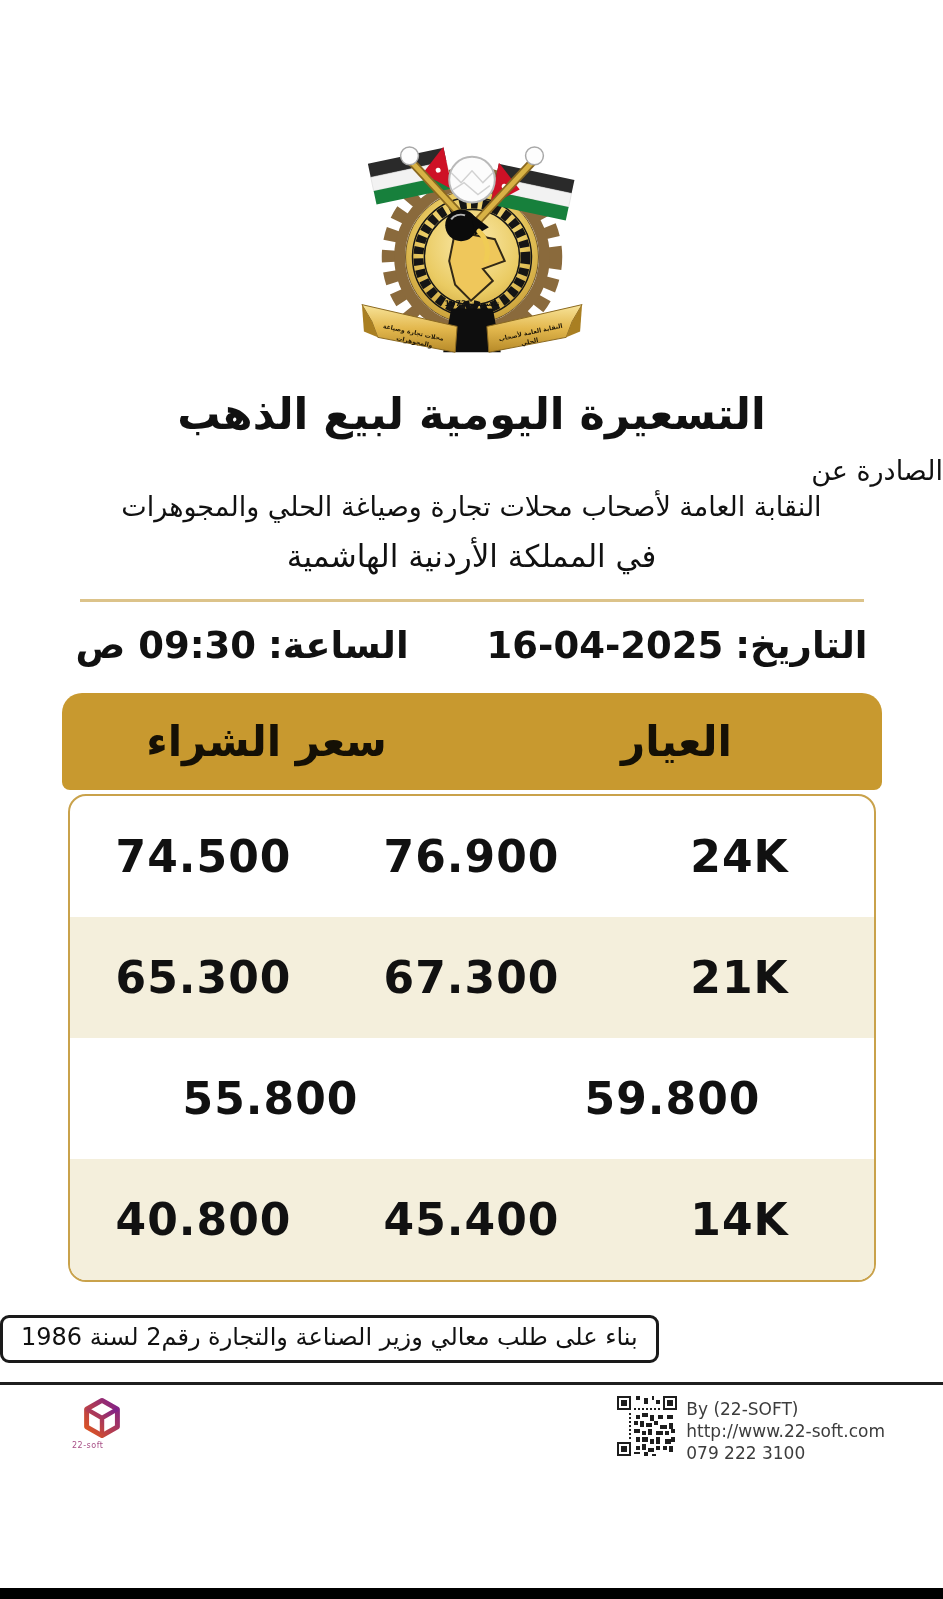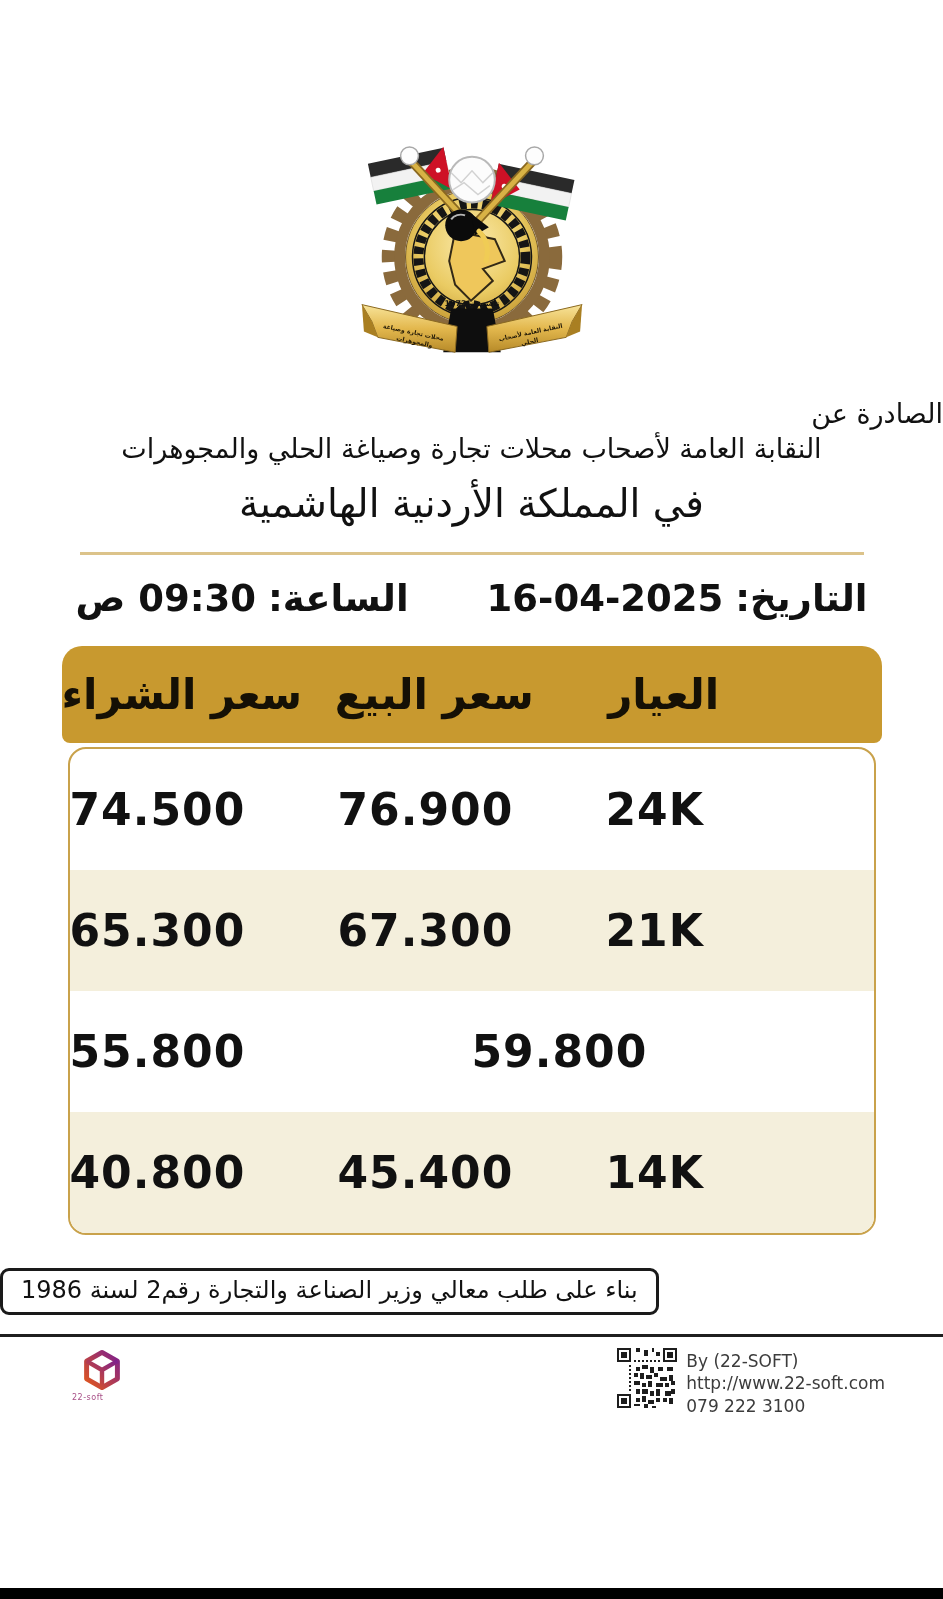--- a/index.html
+++ b/index.html
@@ -6,31 +6,31 @@
   .page{
     position:relative;width:943px;height:1599px;background:#ffffff;
     font-family:"DejaVu Sans", sans-serif;color:#111;overflow:hidden;
   }
   
   .emblem-wrap{padding-top:140px;text-align:center;}
   
   .title{text-align:center;font-size:43px;font-weight:700;margin-top:8px;line-height:1.15;}
   .issued{text-align:right;font-size:27px;margin-top:16px;line-height:1.2;}
   .syndicate{text-align:center;font-size:27px;margin-top:3px;line-height:1.2;}
-  .kingdom{text-align:center;font-size:39px;margin-top:15px;line-height:1.2;}
+  .kingdom{text-align:center;font-size:31px;margin-top:15px;line-height:1.2;}
   .divider{width:784px;margin:24px auto 0;border:0;border-top:3px solid #DCC38A;}
   
   .datetime{width:792px;margin:22px auto 0;display:flex;flex-direction:row-reverse;
     justify-content:space-between;font-size:37px;font-weight:700;}
   .dt-group{display:flex;gap:12px;}
   
   .gold-table{width:820px;margin:26px auto 0;}
   .thead{background:#C8992F;border-radius:20px 20px 8px 8px;height:97px;
     display:flex;align-items:center;font-size:42px;font-weight:700;color:#151005;}
-  .thead > div,.trow > div{flex:1;text-align:left;}
+  .thead > div,.trow > div{flex:1;text-align:center;}
   .tbody{width:804px;margin:4px auto 0;border:2px solid #C9A24B;border-radius:18px;
     overflow:hidden;background:#fff;}
   .trow{height:121px;display:flex;align-items:center;font-size:44px;font-weight:700;
     letter-spacing:1px;}
   .trow.alt{background:#F4EFDC;}
   
   .note-wrap{text-align:left;margin-top:33px;}
   .note{display:inline-block;border:3px solid #1a1a1a;border-radius:9px;
     padding:5px 18px 8px;font-size:24px;line-height:1.2;}
   .rule{border:0;border-top:3px solid #1F1F1F;margin:19px 0 0;width:943px;}
@@ -133,41 +133,41 @@
           <text x="68" y="205">والمجوهرات</text>
         </g>
         <g transform="rotate(-12 185 198)" fill="#241b08" font-size="6.2" font-weight="bold" text-anchor="middle">
           <text x="185" y="196">النقابة العامة لأصحاب</text>
           <text x="182" y="205">الحلي</text>
         </g>
       </g>
     </svg>
   </div>
 
+  <div class="title" dir="rtl">التسعيرة اليومية لبيع الذهب</div>
   <div class="issued" dir="rtl">الصادرة عن</div>
   <div class="syndicate" dir="rtl">النقابة العامة لأصحاب محلات تجارة وصياغة الحلي والمجوهرات</div>
   <div class="kingdom" dir="rtl">في المملكة الأردنية الهاشمية</div>
 
   <hr class="divider">
 
   <div class="datetime">
     <div class="dt-group" dir="rtl">
       <span>التاريخ:</span>
       <span dir="ltr">16-04-2025</span>
     </div>
     <div class="dt-group" dir="rtl">
       <span>الساعة:</span>
       <span>09:30 ص</span>
     </div>
   </div>
 
   <div class="gold-table">
     <div class="thead" dir="rtl">
       <div>العيار</div>
-      <div>سعر البيع</div>
       <div>سعر الشراء</div>
     </div>
     <div class="tbody">
       <div class="trow" dir="rtl">
         <div>24K</div>
         <div>76.900</div>
         <div>74.500</div>
       </div>
       <div class="trow alt" dir="rtl">
         <div>21K</div>

